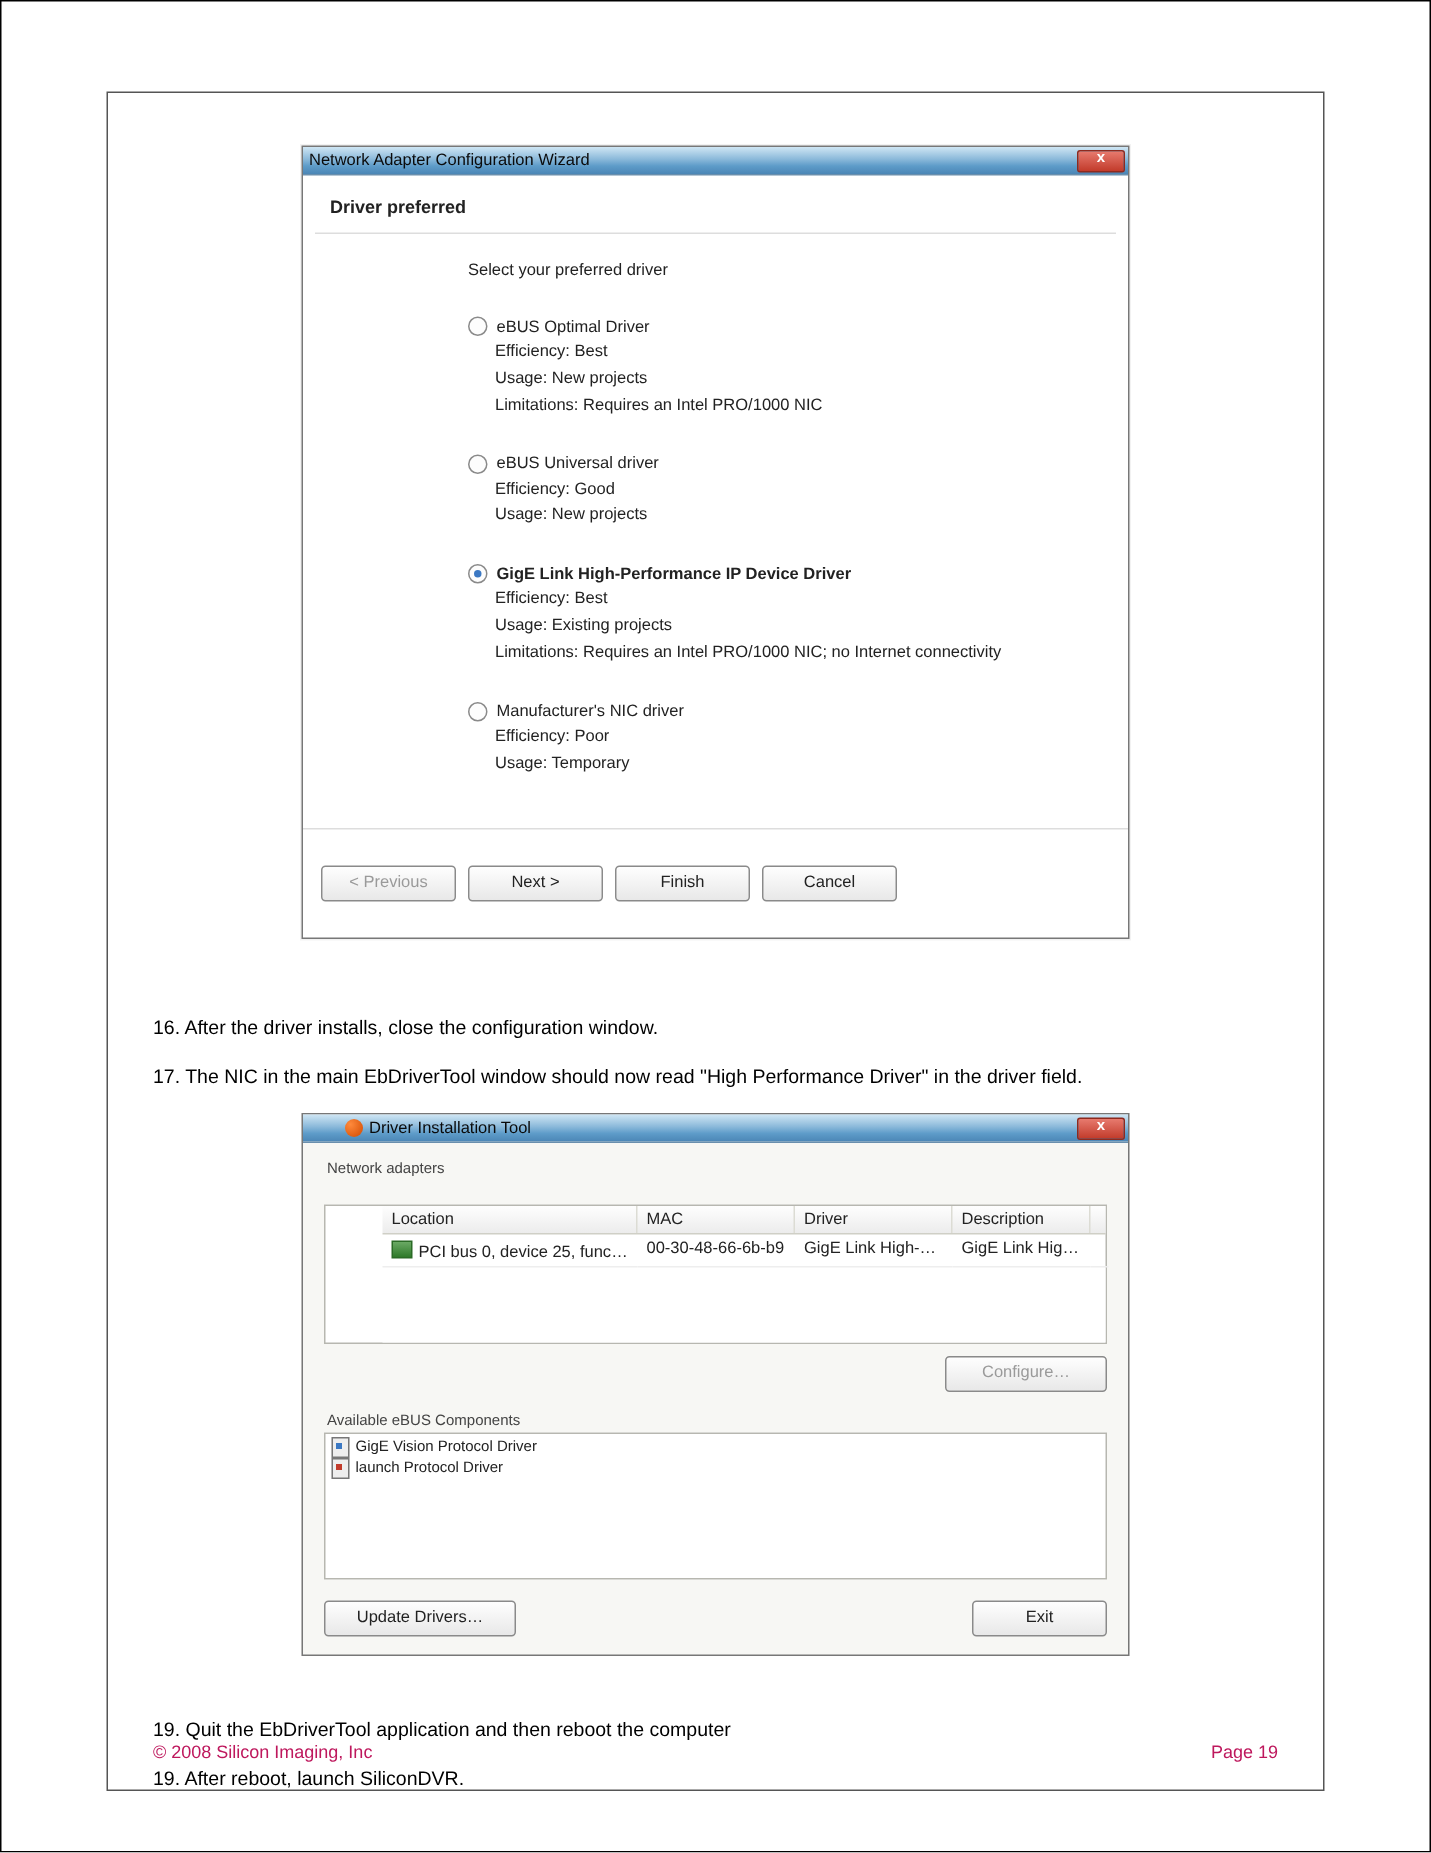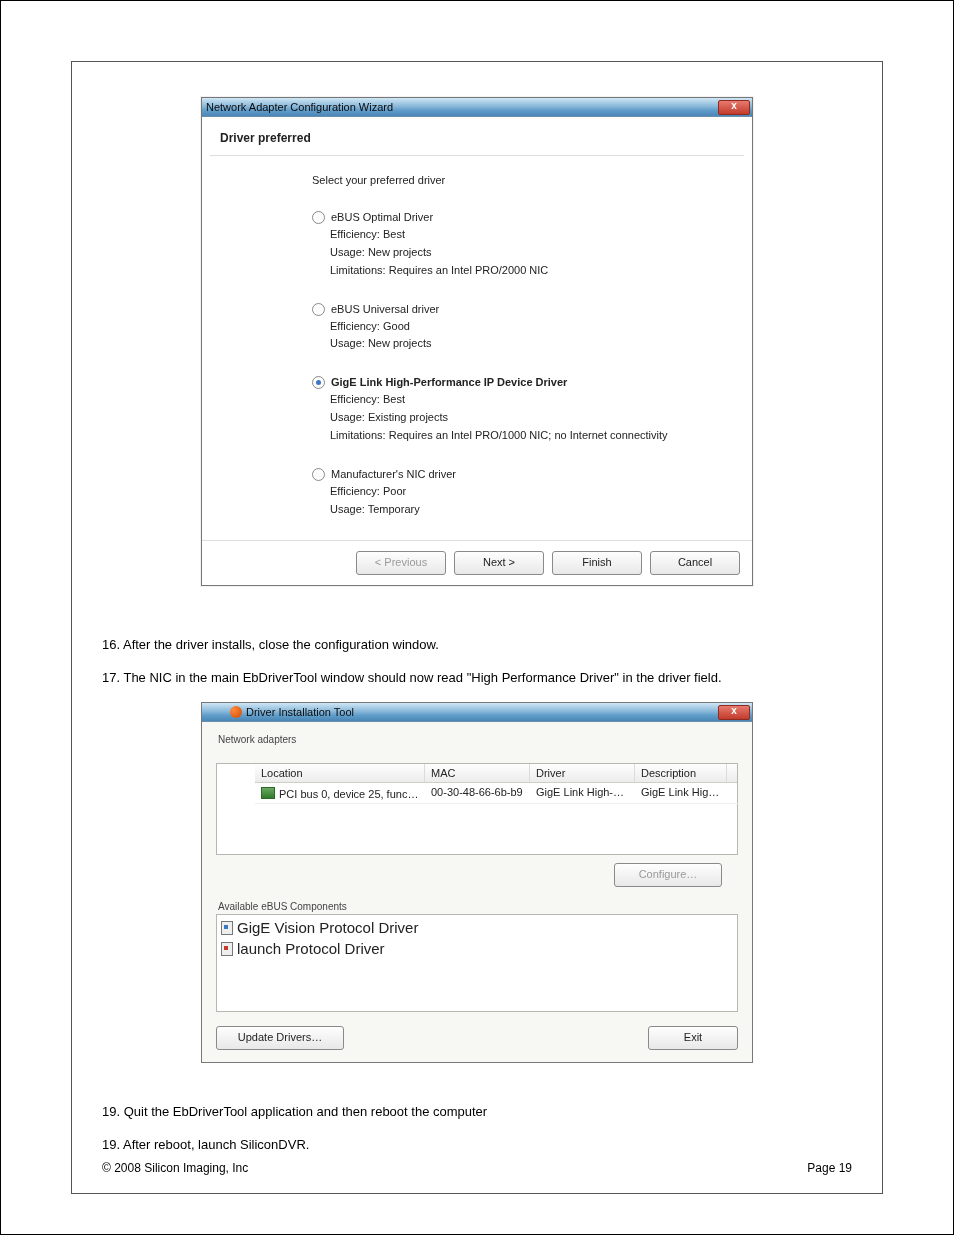--- a/index.html
+++ b/index.html
@@ -77,20 +77,21 @@
     padding: 6px 20px 6px 110px;
   }
   .lead {
     margin: 4px 0 18px 0;
   }
   .opt {
     margin: 10px 0 6px 0;
   }
   .opt-label {
     display: flex;
+    align-items: center;
     gap: 6px;
     margin-top: 25px;
   }
   .radio {
     width: 11px; height: 11px;
     border: 1px solid #8a8a8a;
     border-radius: 50%;
     display: inline-flex;
     align-items: center;
     justify-content: center;
@@ -102,24 +103,23 @@
     background: #3b78c3;
   }
   .opt-sub {
     margin: 3px 0 0 18px;
     line-height: 1.35;
     color: #222;
   }
   .opt.selected .opt-title { font-weight: bold; }
   .dialog-footer {
     border-top: 1px solid #ddd;
-    margin-top: 12px;
-    padding: 10px 12px;
+    margin-top: 24px;
+    padding: 24px 12px;
     display: flex;
-    justify-content: flex-end;
     gap: 8px;
   }
   .win-btn {
     min-width: 72px;
     height: 22px;
     border: 1px solid #8a8a8a;
     border-radius: 3px;
     background: linear-gradient(#fefefe, #e8e8e8);
     font-size: 11px;
     text-align: center;
@@ -192,31 +192,31 @@
     text-overflow: ellipsis;
     color: #222;
   }
   .nic-icon {
     display:inline-block;width:12px;height:10px;margin-right:4px;
     background:linear-gradient(#6aa964,#2f7a2a);border:1px solid #2b6b26;
     position:relative;top:1px;
   }
   .table-spacer { height: 50px; background:#fff; }
   .below-row {
-    display:flex;justify-content:flex-end;margin:8px 16px 14px 0;
+    display:flex;justify-content:flex-end;margin:8px 0 14px 0;
   }
   .list-box {
     border: 1px solid #b7b7b0;
     background: #fff;
     height: 92px;
     padding: 2px 4px;
   }
   .li {
     display:flex;align-items:center;gap:4px;
-    font-size:15px;color:#222;line-height:1.4;
+    font-size:10px;color:#222;line-height:1.4;
   }
   .dev-icon {
     width:10px;height:12px;background:#eee;border:1px solid #777;
     position:relative;
   }
   .dev-icon::after{
     content:"";position:absolute;left:2px;top:3px;width:4px;height:4px;
     background:#3b78c3;
   }
   .dev-icon.red::after{background:#c23b2b;}
@@ -226,21 +226,21 @@
 
   
   .page-footer {
     position: absolute;
     left: 30px;
     right: 30px;
     bottom: 18px;
     display: flex;
     justify-content: space-between;
     font-size: 12px;
-    color: #000000;
+    color: #be185d;
   }
 </style>
 </head>
 <body>
 
 <div class="page">
   <div class="inner">
 
     <div class="dialog">
       <div class="titlebar">
@@ -252,21 +252,21 @@
       <div class="dialog-body">
         <div class="lead">Select your preferred driver</div>
 
         <div class="opt">
           <div class="opt-label">
             <span class="radio"></span>
             <span class="opt-title">eBUS Optimal Driver</span>
           </div>
           <div class="opt-sub">Efficiency: Best</div>
           <div class="opt-sub">Usage: New projects</div>
-          <div class="opt-sub">Limitations: Requires an Intel PRO/2000 NIC</div>
+          <div class="opt-sub">Limitations: Requires an Intel PRO/1000 NIC</div>
         </div>
 
         <div class="opt">
           <div class="opt-label">
             <span class="radio"></span>
             <span class="opt-title">eBUS Universal driver</span>
           </div>
           <div class="opt-sub">Efficiency: Good</div>
           <div class="opt-sub">Usage: New projects</div>
         </div>

